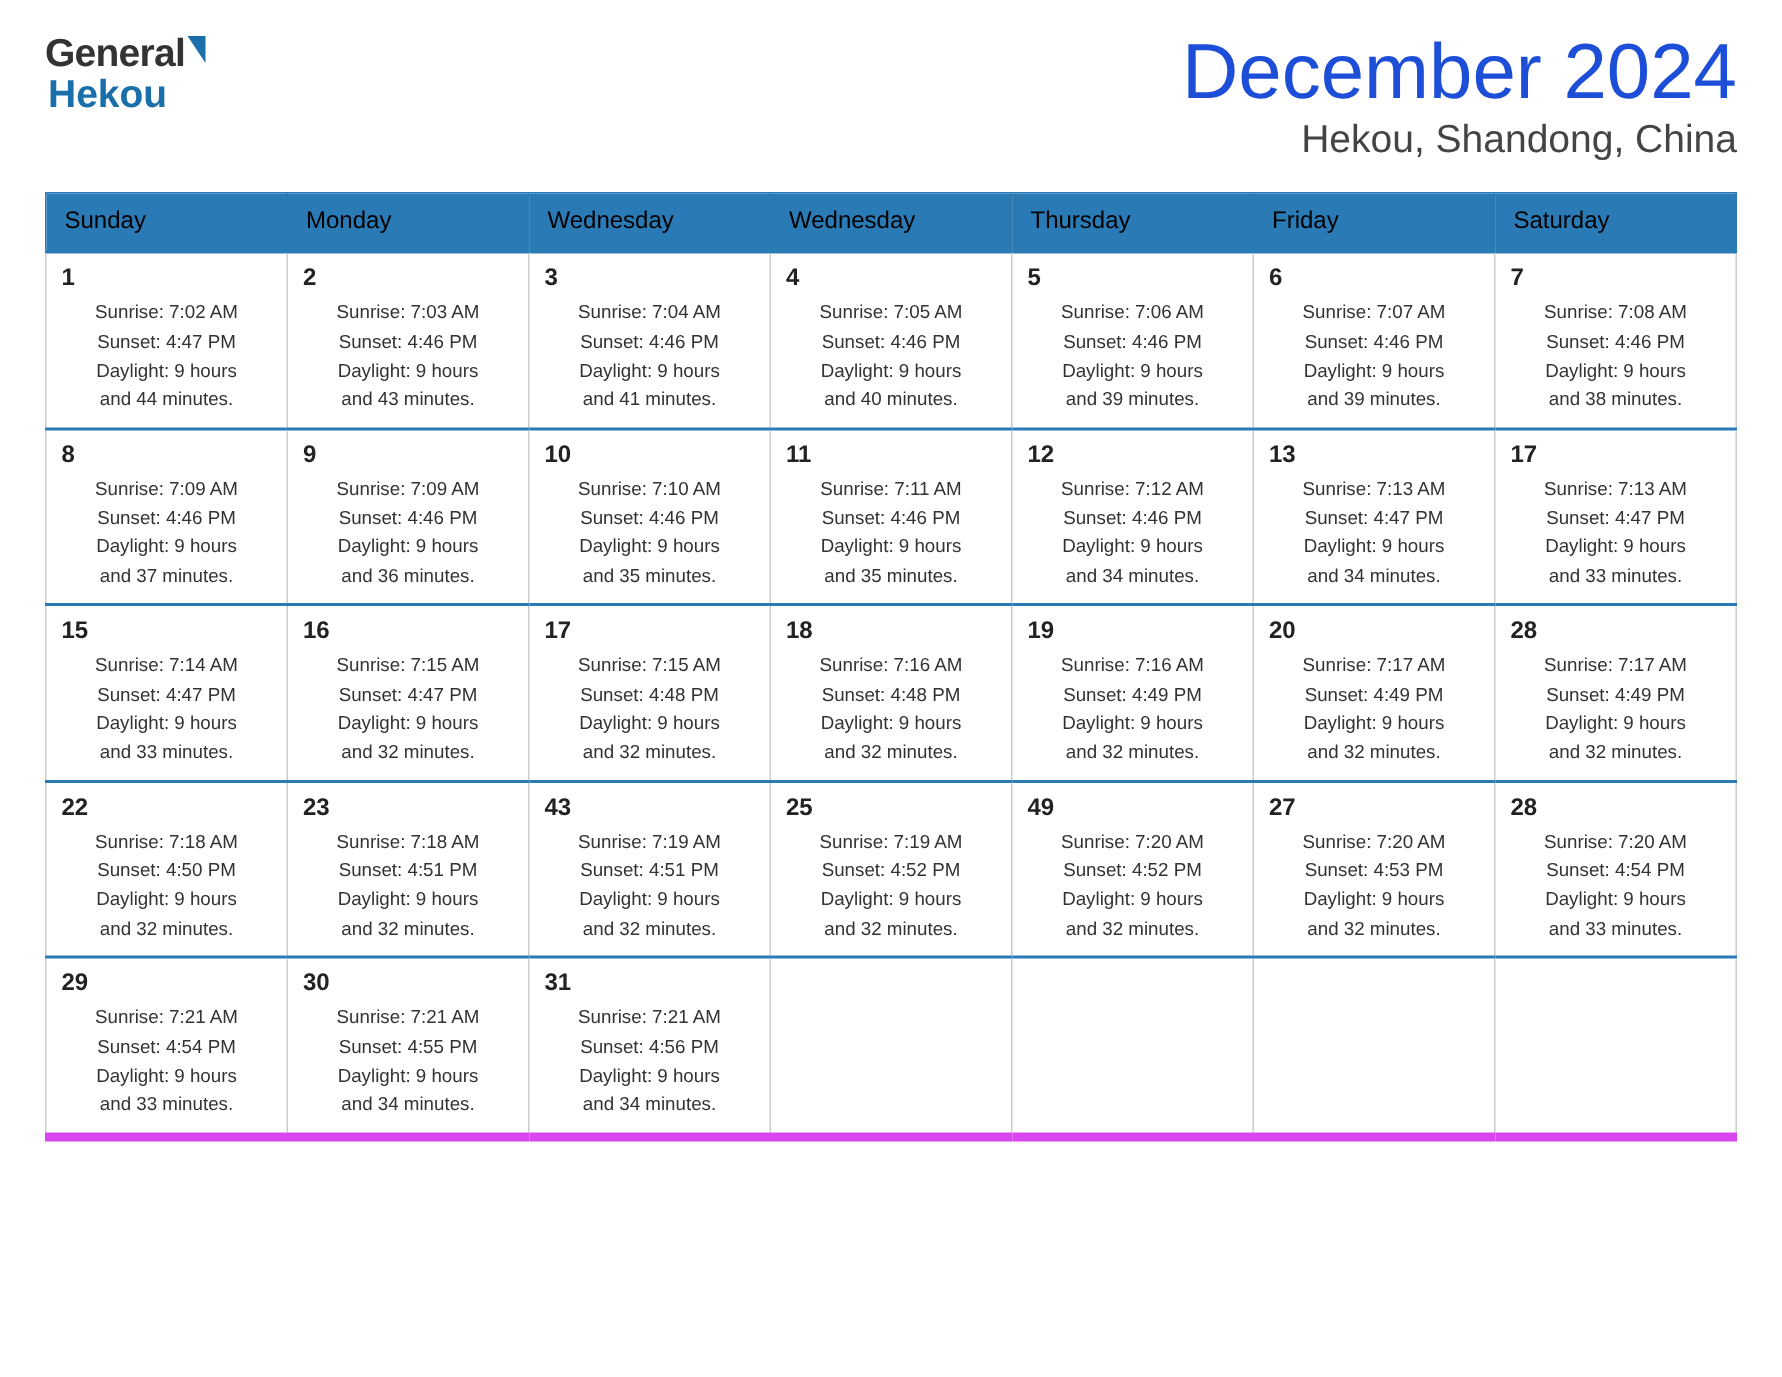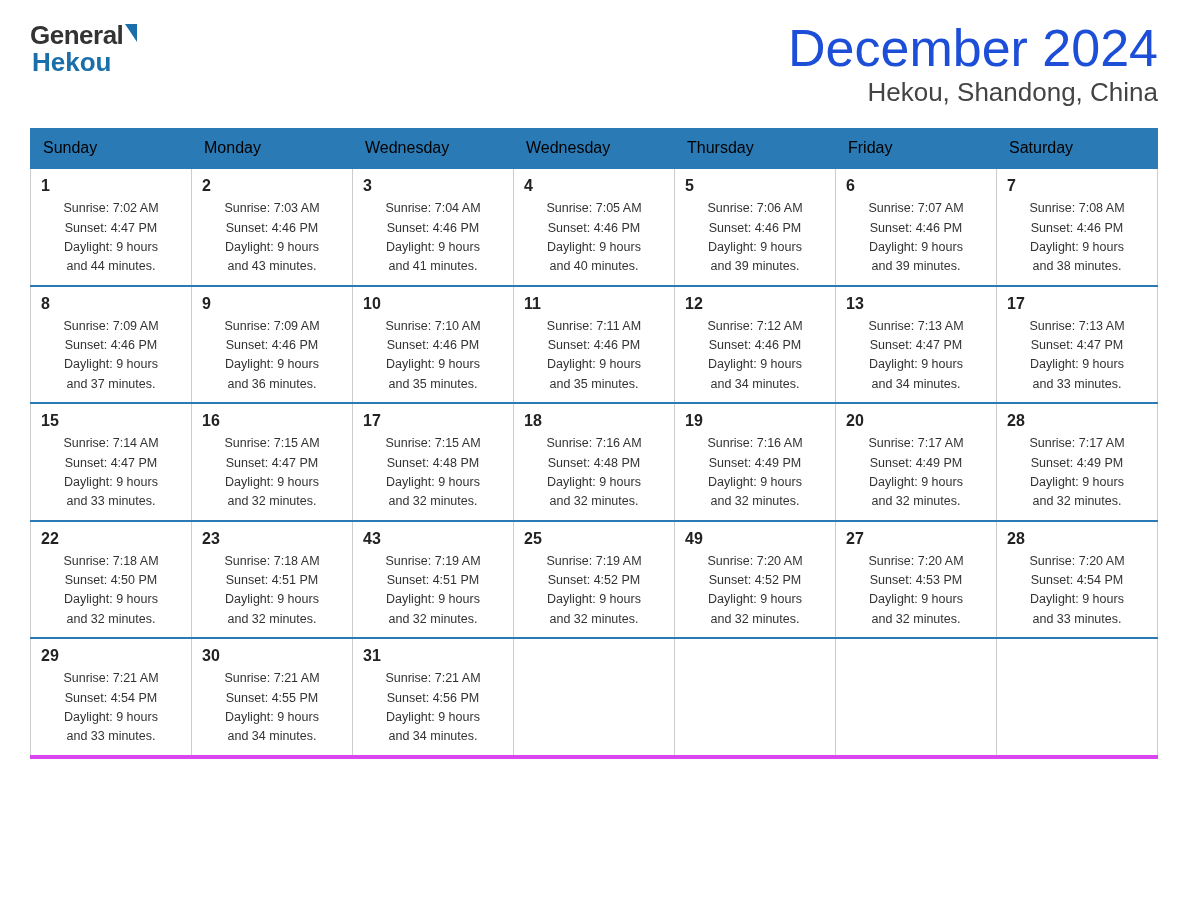--- a/index.html
+++ b/index.html
@@ -92,21 +92,21 @@
     .day-info {
       font-size: 12.5px;
       color: #333;
       line-height: 1.55;
       text-align: center;
     }
     .empty-cell {
       background: #fff;
     }
     tr:last-child td {
-      border-bottom: 4px solid #d946ef;
+      border-bottom: 6px solid #d946ef;
     }
   </style>
 </head>
 <body>
 
 <div class="header">
   <div class="logo">
     <div class="logo-top">
       <span class="logo-general">General</span>
       <div class="logo-arrow"></div>

